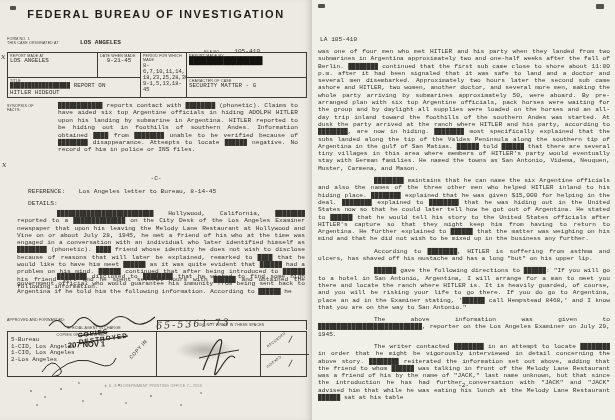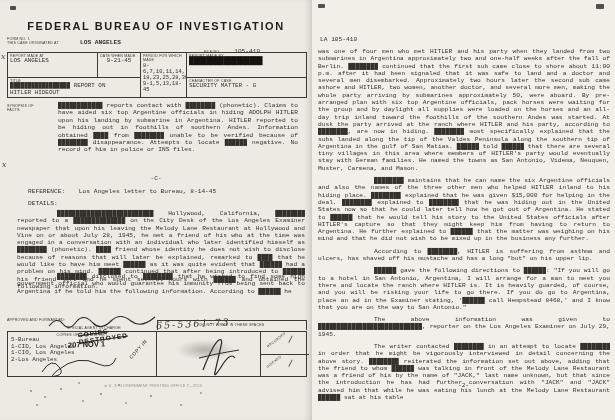--- a/index.html
+++ b/index.html
@@ -10,21 +10,21 @@
     font-family:"Liberation Mono", monospace;
     color:#33312c;
   }
   .page { position:absolute; top:0; height:420px; }
   #left-page  { left:0;  width:312px; background:#eceae3;
     box-shadow: inset -6px 0 8px -6px rgba(60,58,50,.35); }
   #right-page { left:312px; width:303px; background:#f0efe8; }
 
   
   .fbi-title {
-    position:absolute; left:0; top:20px; width:312px; text-align:center;
+    position:absolute; left:0; top:8px; width:312px; text-align:center;
     font-family:"Liberation Sans", sans-serif; font-weight:bold;
     font-size:11px; letter-spacing:1.6px; color:#1f1e1a;
   }
   .tiny-label {
     font-family:"Liberation Sans", sans-serif; font-size:3.6px;
     letter-spacing:.2px; color:#3a382f; text-transform:uppercase; line-height:4.4px;
   }
   .form-origin { position:absolute; left:7px; top:37px; width:64px; }
   .origin-value { position:absolute; left:80px; top:39px; font-size:6.2px; font-weight:bold; }
   .file-no { position:absolute; left:204px; top:40px; }

